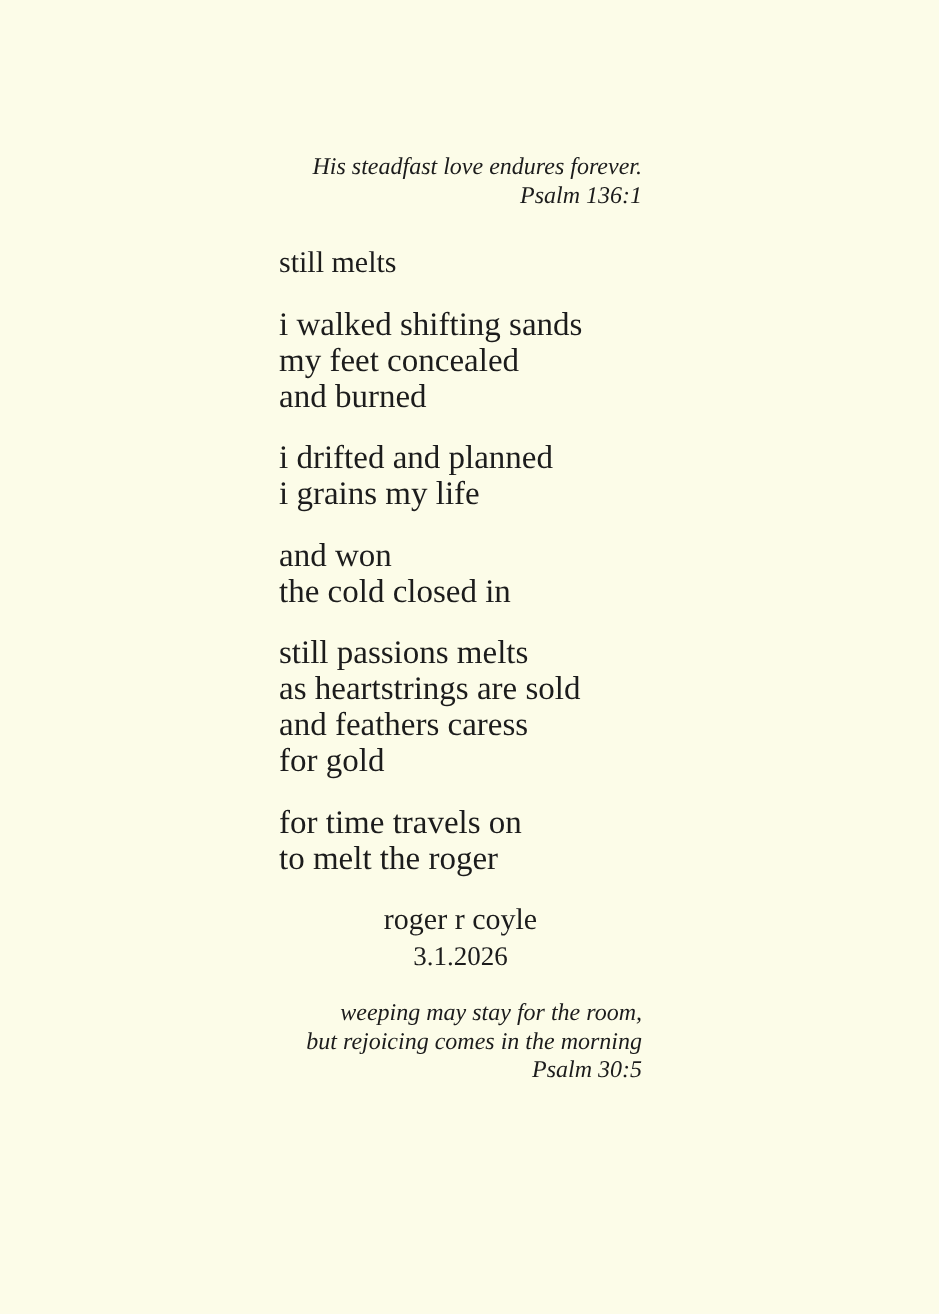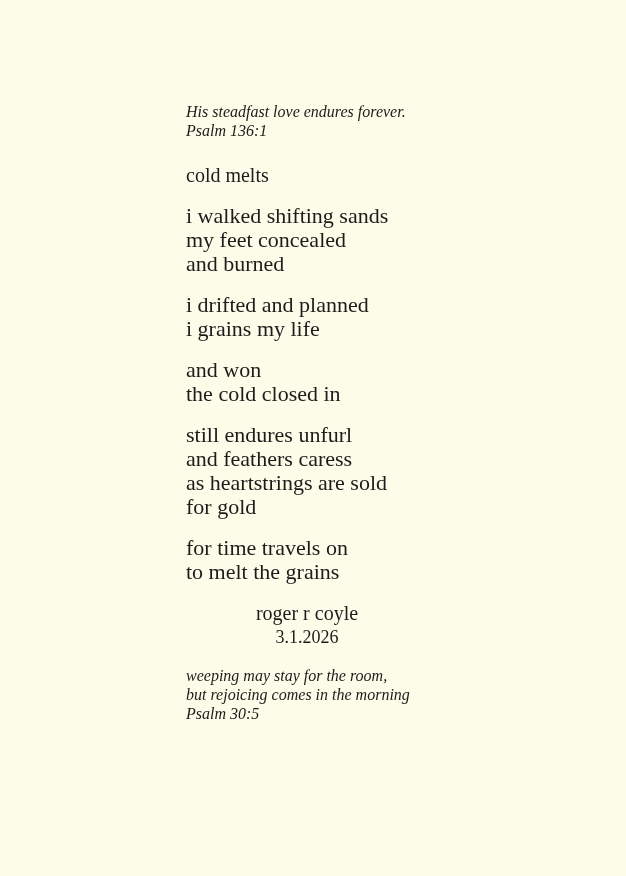--- a/index.html
+++ b/index.html
@@ -23,21 +23,21 @@
   .content {
     position: absolute;
     left: 186px;
     top: 102px;
     width: 242px;
   }
   .epigraph {
     font-style: italic;
     font-size: 16px;
     line-height: 19px;
-    text-align: left;
+    text-align: right;
     white-space: nowrap;
   }
   .epigraph div {
     white-space: nowrap;
   }
   .poem-title {
     font-size: 20px;
     line-height: 24px;
     margin-top: 23px;
     white-space: nowrap;
@@ -72,48 +72,48 @@
 <body>
 
 <div class="page">
   <div class="content">
 
     <div class="epigraph">
       <div>His steadfast love endures forever.</div>
       <div>Psalm 136:1</div>
     </div>
 
-    <div class="poem-title">cold melts</div>
+    <div class="poem-title">still melts</div>
 
     <div class="stanza">
       <div>i walked shifting sands</div>
       <div>my feet concealed</div>
       <div>and burned</div>
     </div>
 
     <div class="stanza">
       <div>i drifted and planned</div>
       <div>i grains my life</div>
     </div>
 
     <div class="stanza">
       <div>and won</div>
       <div>the cold closed in</div>
     </div>
 
     <div class="stanza">
-      <div>still endures unfurl</div>
+      <div>still passions melts</div>
+      <div>as heartstrings are sold</div>
       <div>and feathers caress</div>
-      <div>as heartstrings are sold</div>
       <div>for gold</div>
     </div>
 
     <div class="stanza">
       <div>for time travels on</div>
-      <div>to melt the grains</div>
+      <div>to melt the roger</div>
     </div>
 
 
     <div class="signature">
       <div class="author">roger r coyle</div>
       <div class="date">3.1.2026</div>
     </div>
 
     <div class="epigraph epigraph-bottom">
       <div>weeping may stay for the room,</div>

